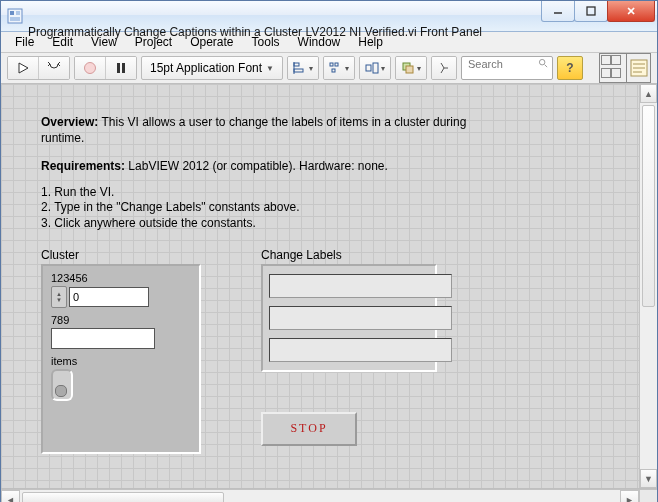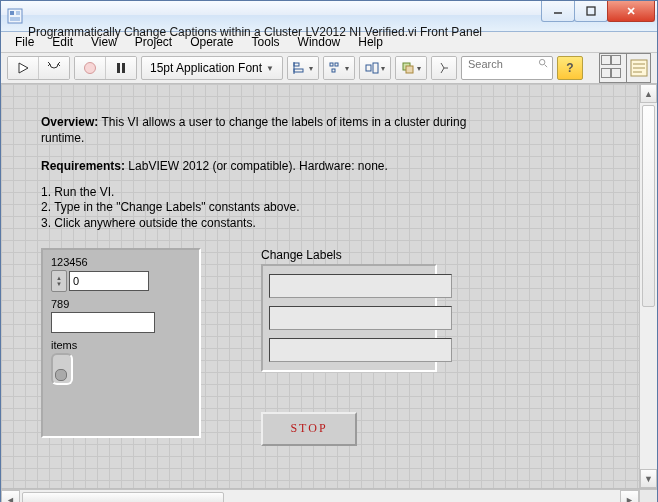--- a/index.html
+++ b/index.html
@@ -237,20 +237,21 @@
         <p><b>Overview:</b><span> This VI allows a user to change the labels of items in a cluster during runtime.</span></p>
         <p><b>Requirements:</b><span> LabVIEW 2012 (or compatible). Hardware: none.</span></p>
         <div>1. Run the VI.</div>
         <div>2. Type in the "Change Labels" constants above.</div>
         <div>3. Click anywhere outside the constants.</div>
       </div>
 
       <div class="row">
 
         <div>
+          <div class="lbl">Cluster</div>
           <div class="cluster">
             <div class="clabel">123456</div>
             <div class="numctrl">
               <div class="spin">
                   <div>▲</div>
                   <div>▼</div>
                 </div>
               <input class="ninput" value="0" style="">
             </div>
             <div class="clabel">789</div>

